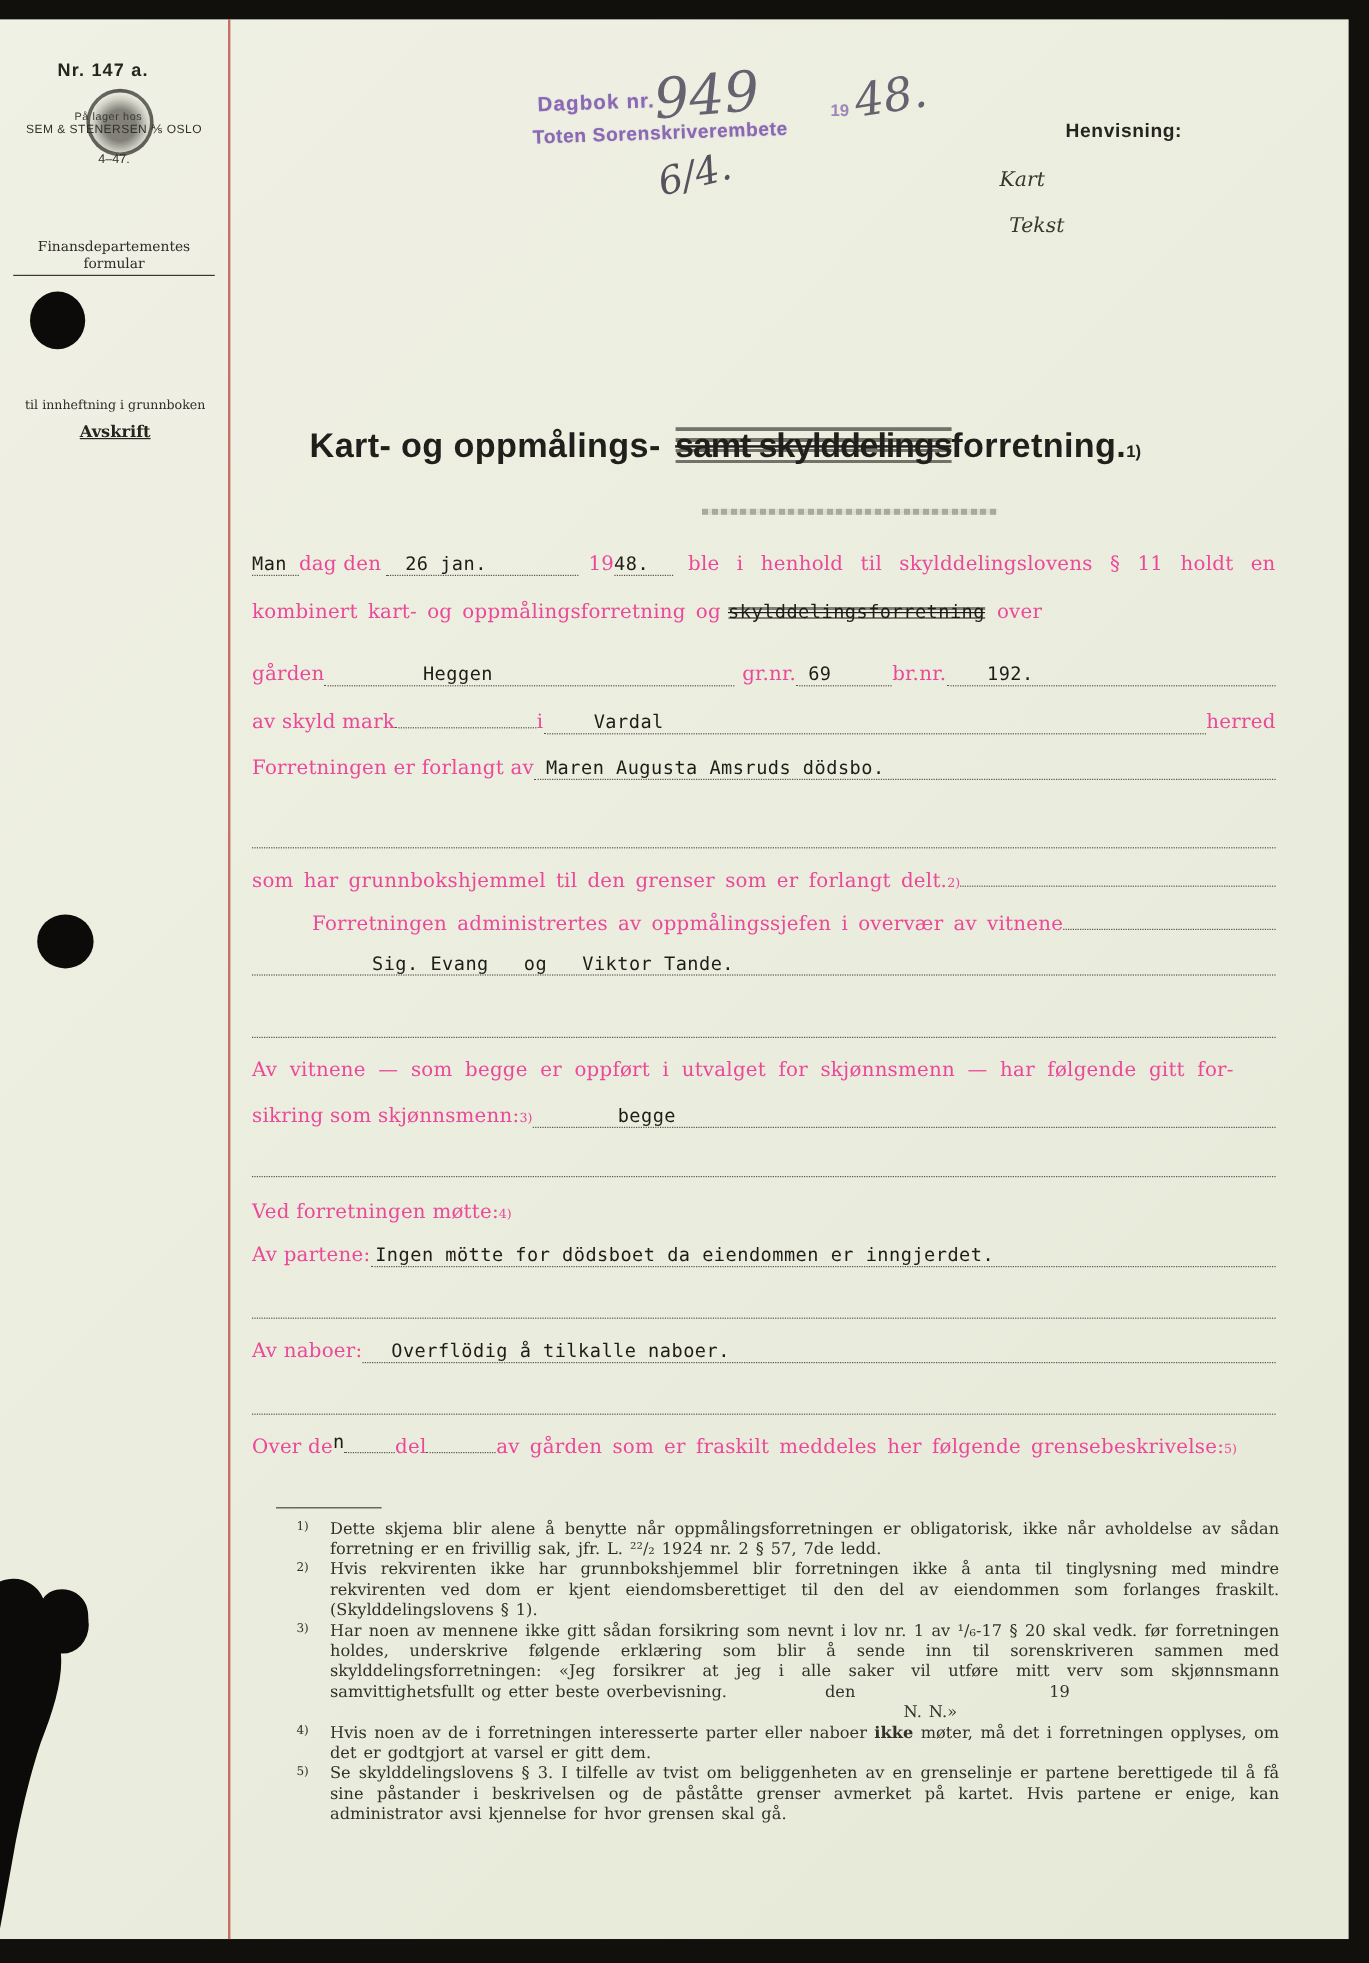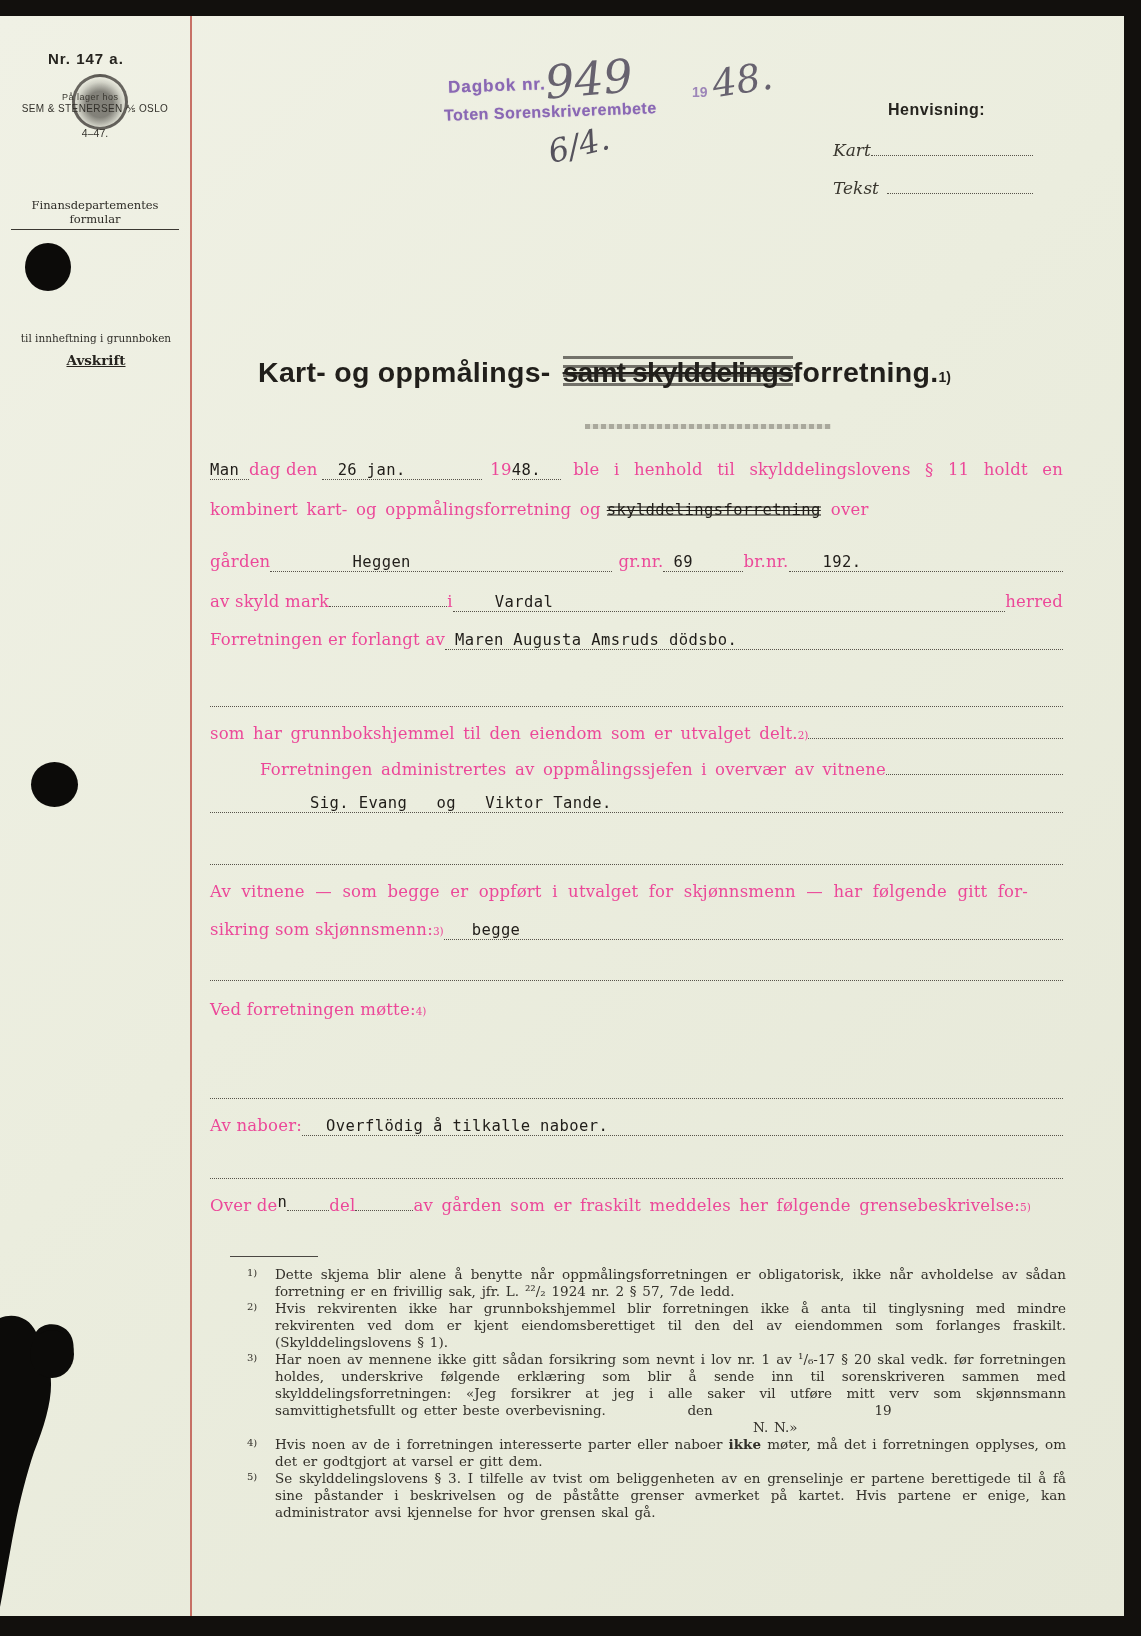--- a/index.html
+++ b/index.html
@@ -51,21 +51,21 @@
   .st-l1 { position:absolute; left:448px; top:76px; font-size:17px; letter-spacing:1px; transform:rotate(-2deg); }
   .st-l2 { position:absolute; left:444px; top:103px; font-size:16px; letter-spacing:.5px; transform:rotate(-2deg); }
   .hand { font-family:"DejaVu Serif", serif; font-style:italic; color:#67626f; }
   .st-num { position:absolute; left:545px; top:52px; font-size:46px; transform:rotate(-5deg); }
   .st-yrp { position:absolute; left:692px; top:84px; font-size:14px; color:#9d86b8; font-family:"Liberation Sans", sans-serif; font-weight:700; }
   .st-yr  { position:absolute; left:712px; top:58px; font-size:38px; transform:rotate(-9deg); }
   .st-date{ position:absolute; left:548px; top:126px; font-size:32px; transform:rotate(-14deg); color:#55525c; }
 
   
   .hv-title { position:absolute; left:888px; top:101px; font-weight:700; font-size:16px; color:#26241f; letter-spacing:.5px; }
-  .hv-row { position:absolute; left:833px; width:200px; display:flex; align-items:baseline; }
+  .hv-row { position:absolute; left:833px; width:200px; display:flex; align-items:baseline;flex-direction:column; }
   .hv-label { font-style:italic; font-size:17px; color:#3a372f; }
 
   
   .fnrule { position:absolute; left:230px; top:1256px; width:88px; border-top:1.5px solid #4a4742; }
   .fnwrap { position:absolute; left:243px; top:1266px; width:823px; }
   .fn { position:relative; padding-left:32px; text-align:justify; font-size:13.5px; line-height:17px; color:#33302a; word-spacing:1.5px; }
   .fnmark { position:absolute; left:4px; top:-2px; font-size:10px; }
   .fngap { display:inline-block; height:1px; }
   .fnsig { font-size:13.5px; }
   .fnbold { font-weight:700; }
@@ -180,21 +180,21 @@
     <span class="printed">Forretningen er forlangt av</span>
     <span class="dotspan grow">
         <span class="typed" style="margin-left:10px">Maren Augusta Amsruds dödsbo.</span>
         <span class="grow"></span>
       </span>
   </div>
 
   <div class="dotline" style="top:706px"></div>
 
   <div class="frow" style="top:724px">
-    <span class="printed ws3">som har grunnbokshjemmel til den eiendom som er utvalget delt.</span>
+    <span class="printed ws3">som har grunnbokshjemmel til den grenser som er forlangt delt.</span>
     <span class="printed ref">2)</span>
     <span class="dotspan grow" style="height:3px"></span>
   </div>
 
   <div class="frow" style="left:260px;width:803px;top:760px">
     <span class="printed ws3">Forretningen administrertes av oppmålingssjefen i overvær av vitnene</span>
     <span class="dotspan grow" style="height:3px"></span>
   </div>
 
   <div class="frow dotspan" style="top:794px">
@@ -205,32 +205,39 @@
   <div class="dotline" style="top:864px"></div>
 
   <div class="frow" style="top:882px">
     <span class="printed ws5">Av vitnene — som begge er oppført i utvalget for skjønnsmenn — har følgende gitt for-</span>
   </div>
 
   <div class="frow" style="top:920px">
     <span class="printed">sikring som skjønnsmenn:</span>
     <span class="printed ref">3)</span>
     <span class="dotspan grow">
-        <span class="typed" style="margin-left:28px">begge</span>
+        <span class="typed" style="margin-left:71px">begge</span>
         <span class="grow"></span>
       </span>
   </div>
 
   <div class="dotline" style="top:980px"></div>
 
   <div class="frow" style="top:1000px">
     <span class="printed">Ved forretningen møtte:</span>
     <span class="printed ref">4)</span>
   </div>
 
+  <div class="frow" style="top:1036px">
+    <span class="printed">Av partene:</span>
+    <span class="dotspan grow">
+        <span class="typed" style="margin-left:4px">Ingen mötte for dödsboet da eiendommen er inngjerdet.</span>
+        <span class="grow"></span>
+      </span>
+  </div>
 
   <div class="dotline" style="top:1098px"></div>
 
   <div class="frow" style="top:1116px">
     <span class="printed">Av naboer:</span>
     <span class="dotspan grow">
         <span class="typed" style="margin-left:24px">Overflödig å tilkalle naboer.</span>
         <span class="grow"></span>
       </span>
   </div>

